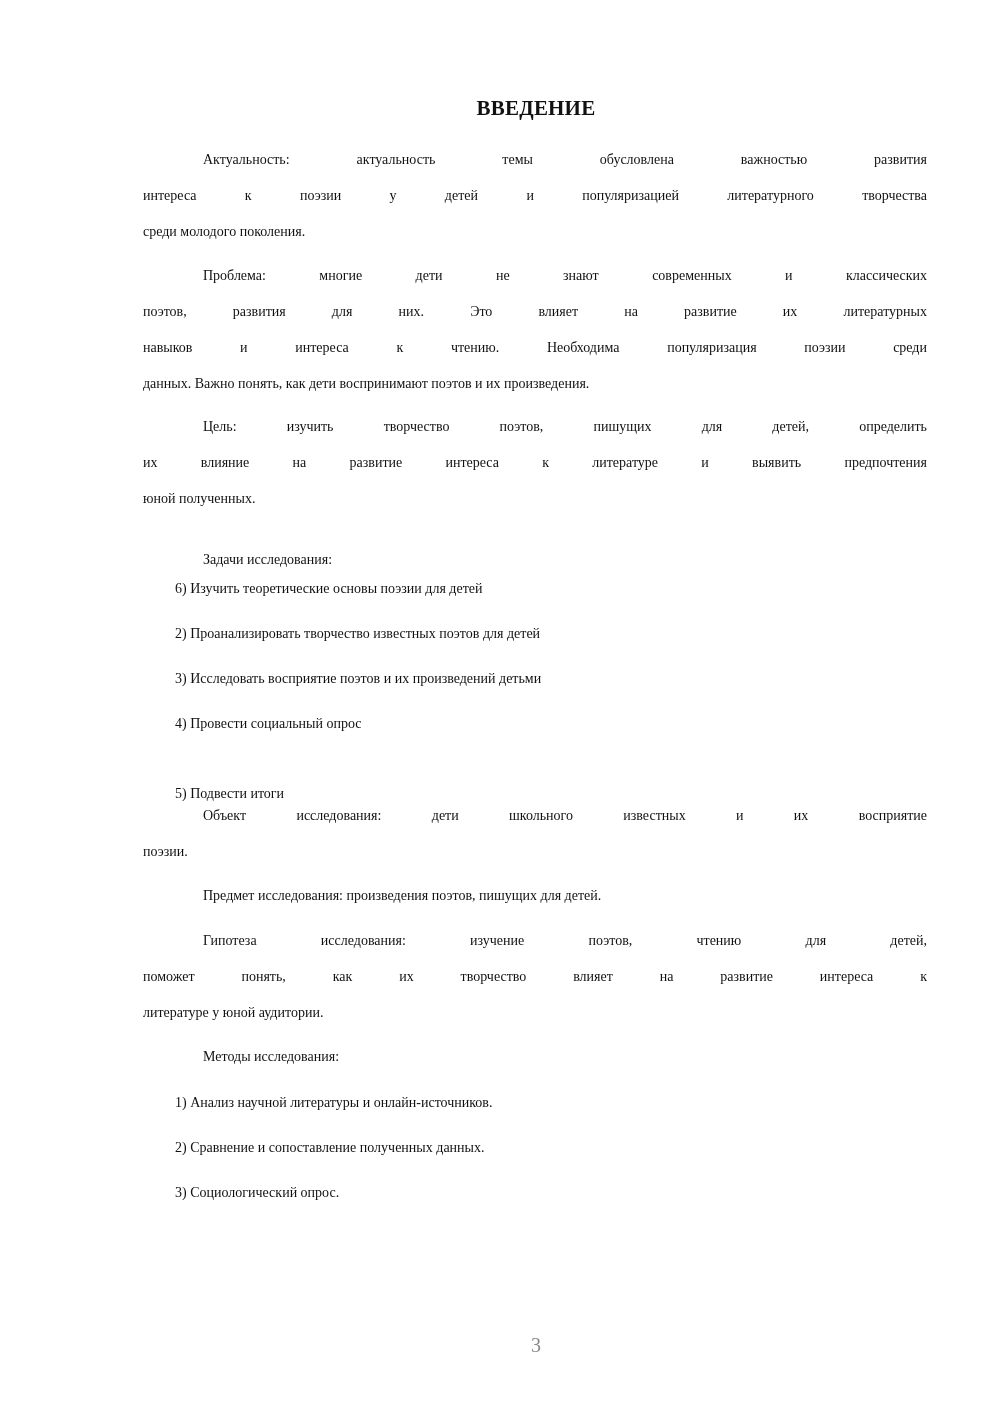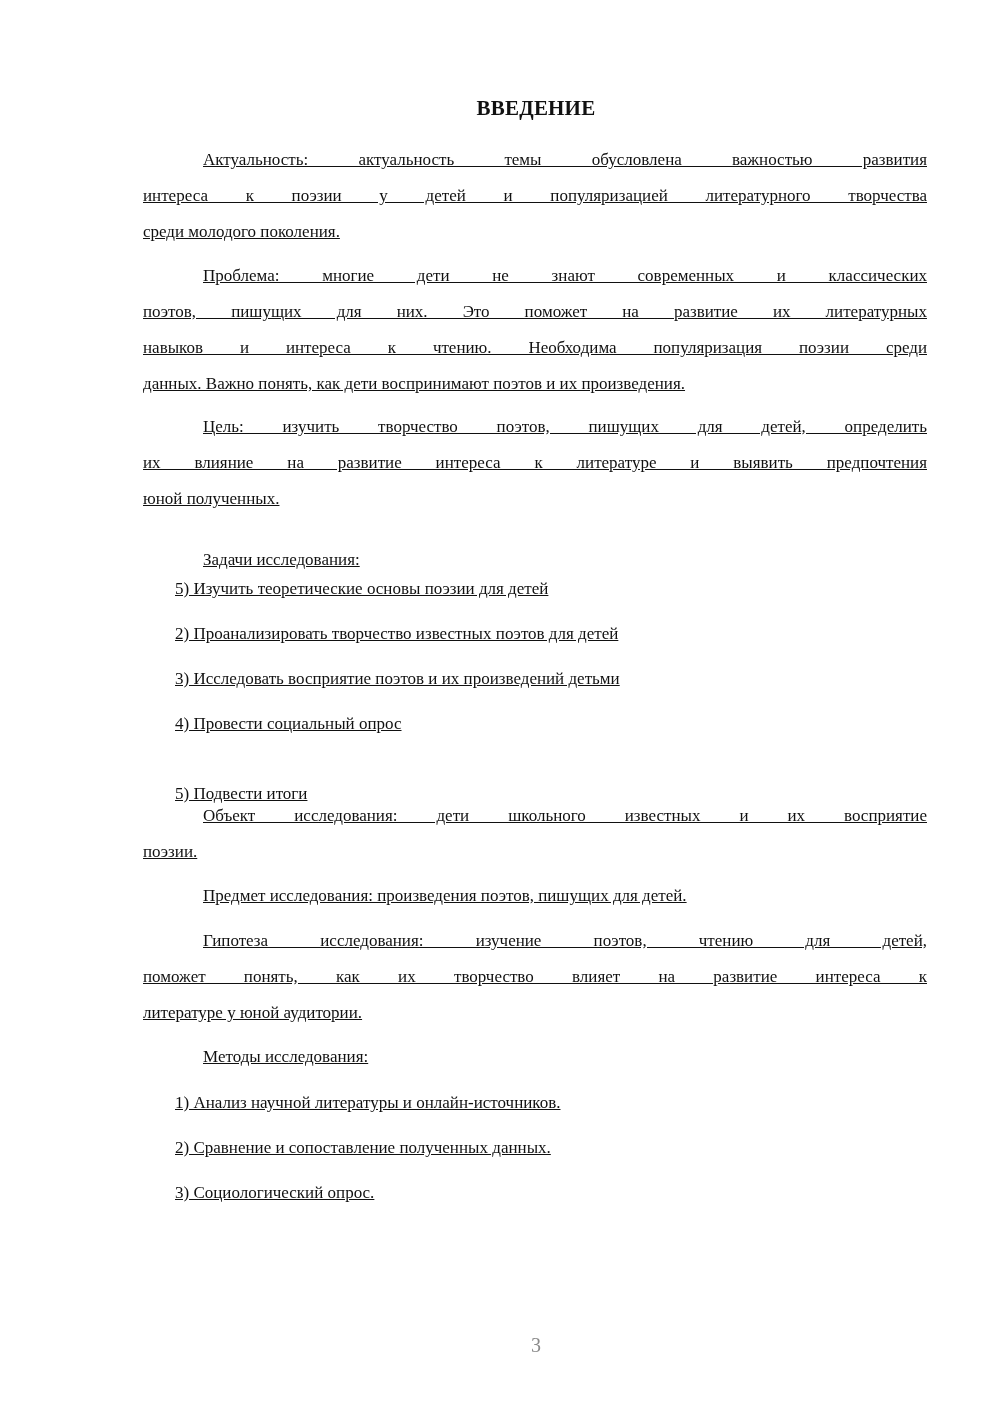--- a/index.html
+++ b/index.html
@@ -29,24 +29,23 @@
       width: 1072px;
       text-align: center;
       font-weight: bold;
       font-size: 21px;
       letter-spacing: 0.2px;
     }
     .line {
       position: absolute;
       left: 143px;
       width: 784px;
-      font-size: 17px;
+      font-size: 14px;
       line-height: 36px;
       white-space: nowrap;
-      text-decoration: underline;
     }
     .justify {
       text-align: justify;
       text-align-last: justify;
     }
     .ind { left: 203px; width: 724px; }
     .list { left: 175px; }
     .pagenum {
       position: absolute;
       top: 1334px;
@@ -65,34 +64,34 @@
   <div class="title">ВВЕДЕНИЕ</div>
 
   <div>
     <div class="line ind justify" style="top:142px">Актуальность: актуальность темы обусловлена важностью развития</div>
     <div class="line justify" style="top:178px">интереса к поэзии у детей и популяризацией литературного творчества</div>
     <div class="line" style="top:214px">среди молодого поколения.</div>
   </div>
 
   <div>
     <div class="line ind justify" style="top:258px">Проблема: многие дети не знают современных и классических</div>
-    <div class="line justify" style="top:294px">поэтов, пишущих для них. Это поможет на развитие их литературных</div>
+    <div class="line justify" style="top:294px">поэтов, развития для них. Это влияет на развитие их литературных</div>
     <div class="line justify" style="top:330px">навыков и интереса к чтению. Необходима популяризация поэзии среди</div>
     <div class="line" style="top:366px">данных. Важно понять, как дети воспринимают поэтов и их произведения.</div>
   </div>
 
   <div>
     <div class="line ind justify" style="top:409px">Цель: изучить творчество поэтов, пишущих для детей, определить</div>
     <div class="line justify" style="top:445px">их влияние на развитие интереса к литературе и выявить предпочтения</div>
     <div class="line" style="top:481px">юной полученных.</div>
   </div>
 
   <div>
     <div class="line ind" style="top:542px">Задачи исследования:</div>
-    <div class="line list" style="top:571px">5) Изучить теоретические основы поэзии для детей</div>
+    <div class="line list" style="top:571px">6) Изучить теоретические основы поэзии для детей</div>
     <div class="line list" style="top:616px">2) Проанализировать творчество известных поэтов для детей</div>
     <div class="line list" style="top:661px">3) Исследовать восприятие поэтов и их произведений детьми</div>
     <div class="line list" style="top:706px">4) Провести социальный опрос</div>
     <div class="line list" style="top:776px">5) Подвести итоги</div>
   </div>
 
   <div>
     <div class="line ind justify" style="top:798px">Объект исследования: дети школьного известных и их восприятие</div>
     <div class="line" style="top:834px">поэзии.</div>
   </div>

